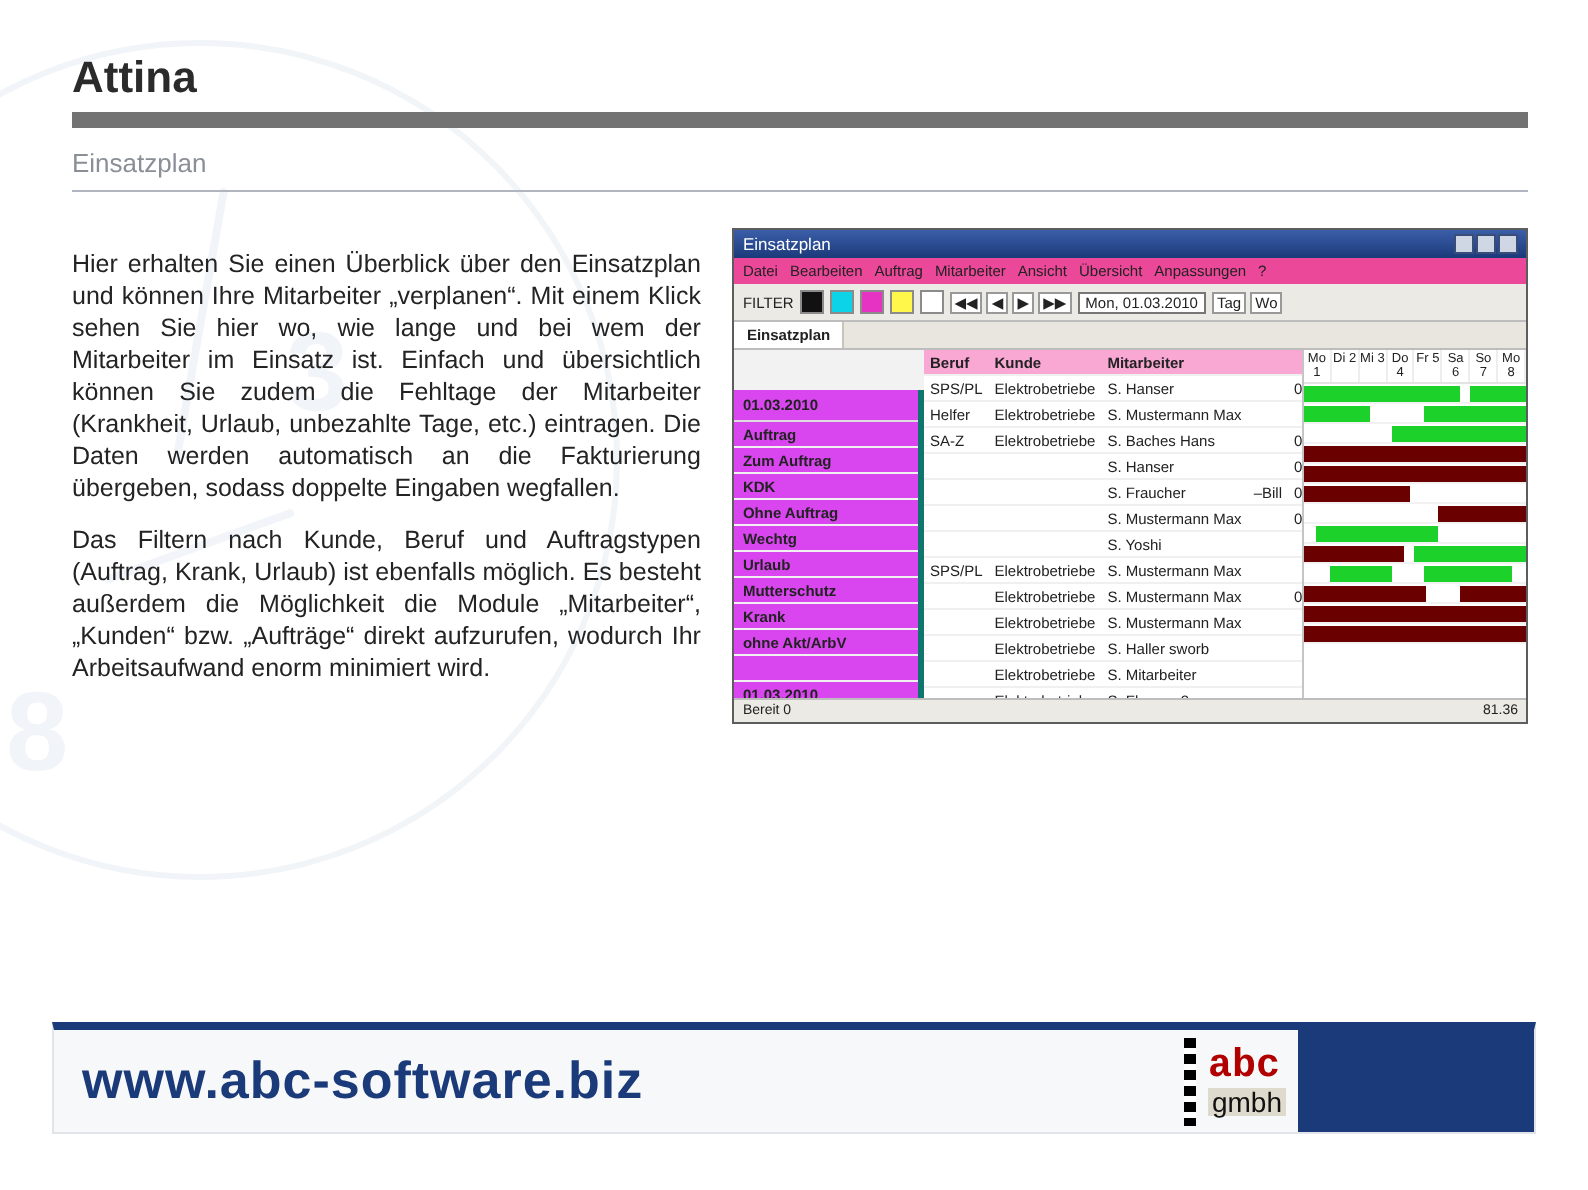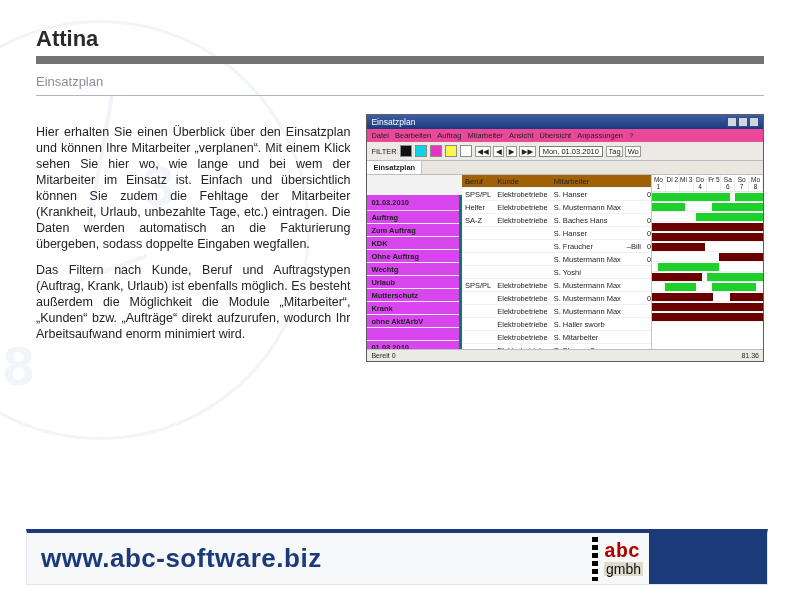--- a/index.html
+++ b/index.html
@@ -75,35 +75,35 @@
   .shot .tab { padding: 2px 6px; border-right: 1px solid #c7c4bb; }
   .shot .tab.active { background:#fff; font-weight:700; }
   .shot .gridwrap { display:flex; height: 174px; }
   .shot .left { width: 96px; background:#d946ef; border-right:3px solid #0f766e; overflow:hidden;margin-top:20px; }
   .shot .left .datehdr { padding: 3px 4px; font-weight:700; border-bottom:1px solid #dcdcdc; }
   .shot .left .item { padding: 1.5px 4px; white-space: nowrap; overflow:hidden; text-overflow: ellipsis; border-bottom:1px solid #f0f0f0; }
   .shot .left .item.strong { font-weight:700; }
   .shot .mid { flex: 0 0 auto; width: 190px; background:#fff; border-right:1px solid #c5c5c5; overflow:hidden;}
   .shot .mid table { width: 100%; border-collapse: collapse; }
   .shot .mid th, .shot .mid td { border-bottom:1px solid #f0f0f0; padding:1.5px 3px; text-align:left; white-space:nowrap; overflow:hidden; }
-  .shot .mid th { background:#a16207; font-weight:400; }
+  .shot .mid th { background:#f9a8d4; font-weight:700; }
   .shot .right { flex: 1 1 auto; background:#fff; overflow:hidden; position:relative;}
   .shot .right .days { display:flex; border-bottom:1px solid #e3e3e3; }
   .shot .right .days span { flex:1; font-size:6.5px; text-align:center; border-right:1px solid #eee; padding:1px 0; }
   .shot .gantt { position:relative; }
   .shot .row { height: 10px; border-bottom:1px solid #f2f2f2; position:relative; }
   .shot .bar { position:absolute; top:1px; height:8px; }
   .shot .bar.g { background:#1bd12a; }
   .shot .bar.r { background:#6b0000; }
 
   .shot .status { display:flex; justify-content:space-between; align-items:center; background:#eceae5; border-top:1px solid #bdbdbd; padding:2px 4px; font-size:7px;}
 
   
   .footer {
-    position: absolute; left: 0; right: 0; bottom: 10px;
+    position: absolute; left: 0; right: 0; bottom: 28px;
     padding: 0 26px;
   }
   .footer .bar {
     display: flex; align-items: center;
     background: #f7f8fa; border: 1px solid #e2e4e9;
     border-top: 4px solid #1b3a7a;
     height: 56px;
   }
   .footer .url {
     flex: 1 1 auto;

